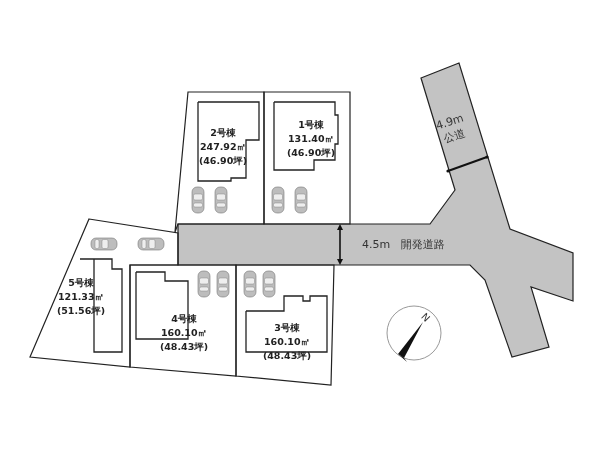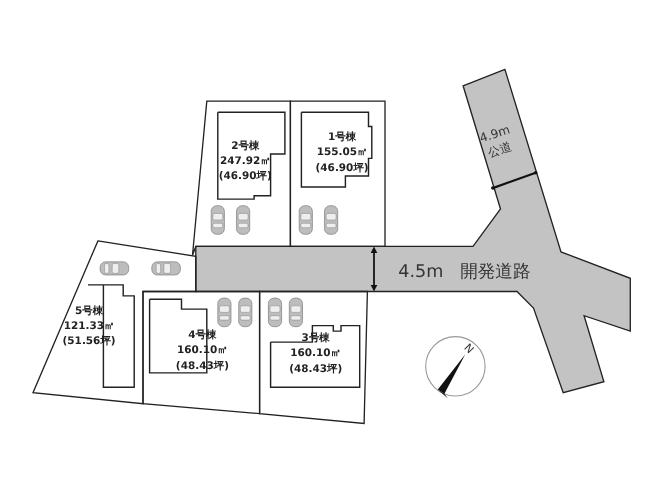--- a/index.html
+++ b/index.html
@@ -1,20 +1,20 @@
 <!DOCTYPE html>
 <html><head>
 <meta charset="utf-8">
 <style>
   html, body { margin:0; padding:0; background:#ffffff; }
   body { width:600px; height:450px; overflow:hidden; position:relative; font-family:"DejaVu Sans", sans-serif; }
   #plan { position:absolute; left:0; top:0; }
   .lot-label { position:absolute; text-align:center; font-size:9.5px; line-height:14px; color:#222; font-weight:bold; white-space:nowrap; }
   .lot-label span { display:block; }
-  .road-label { position:absolute; font-size:16px; color:#333; white-space:nowrap; }
+  .road-label { position:absolute; font-size:11px; color:#333; white-space:nowrap; }
   .pub-label { position:absolute; font-size:11px; color:#333; text-align:center; line-height:15px; }
   .pub-label span { display:block; }
 </style>
 </head>
 <body>
 
 <svg id="plan" width="600" height="450" viewBox="0 0 600 450">
   <defs>
     <g id="car-v">
       <rect x="-6" y="-13" width="12" height="26" rx="5" fill="#bdbdbd" stroke="#777" stroke-width="0.6"></rect>
@@ -92,34 +92,34 @@
   </g>
 </svg>
 
 <div class="lot-label" style="left:198px; top:126px; width:50px;">
   <span>2号棟</span>
   <span>247.92㎡</span>
   <span>(46.90坪)</span>
 </div>
 <div class="lot-label" style="left:283px; top:118px; width:56px;">
   <span>1号棟</span>
-  <span>155.05㎡</span>
+  <span>131.40㎡</span>
   <span>(46.90坪)</span>
 </div>
 <div class="lot-label" style="left:54px; top:276px; width:54px;">
   <span>5号棟</span>
   <span>121.33㎡</span>
   <span>(51.56坪)</span>
 </div>
-<div class="lot-label" style="left:155px; top:298px; width:58px;">
+<div class="lot-label" style="left:155px; top:312px; width:58px;">
   <span>4号棟</span>
   <span>160.10㎡</span>
   <span>(48.43坪)</span>
 </div>
-<div class="lot-label" style="left:258px; top:301px; width:58px;">
+<div class="lot-label" style="left:258px; top:321px; width:58px;">
   <span>3号棟</span>
   <span>160.10㎡</span>
   <span>(48.43坪)</span>
 </div>
 
 <div class="road-label" style="left:362px; top:237px;">
   <span>4.5m</span>&nbsp;&nbsp;&nbsp;<span>開発道路</span>
 </div>
 <div class="pub-label" style="left:438px; top:114px; transform:rotate(-18deg);">
   <span>4.9m</span>

